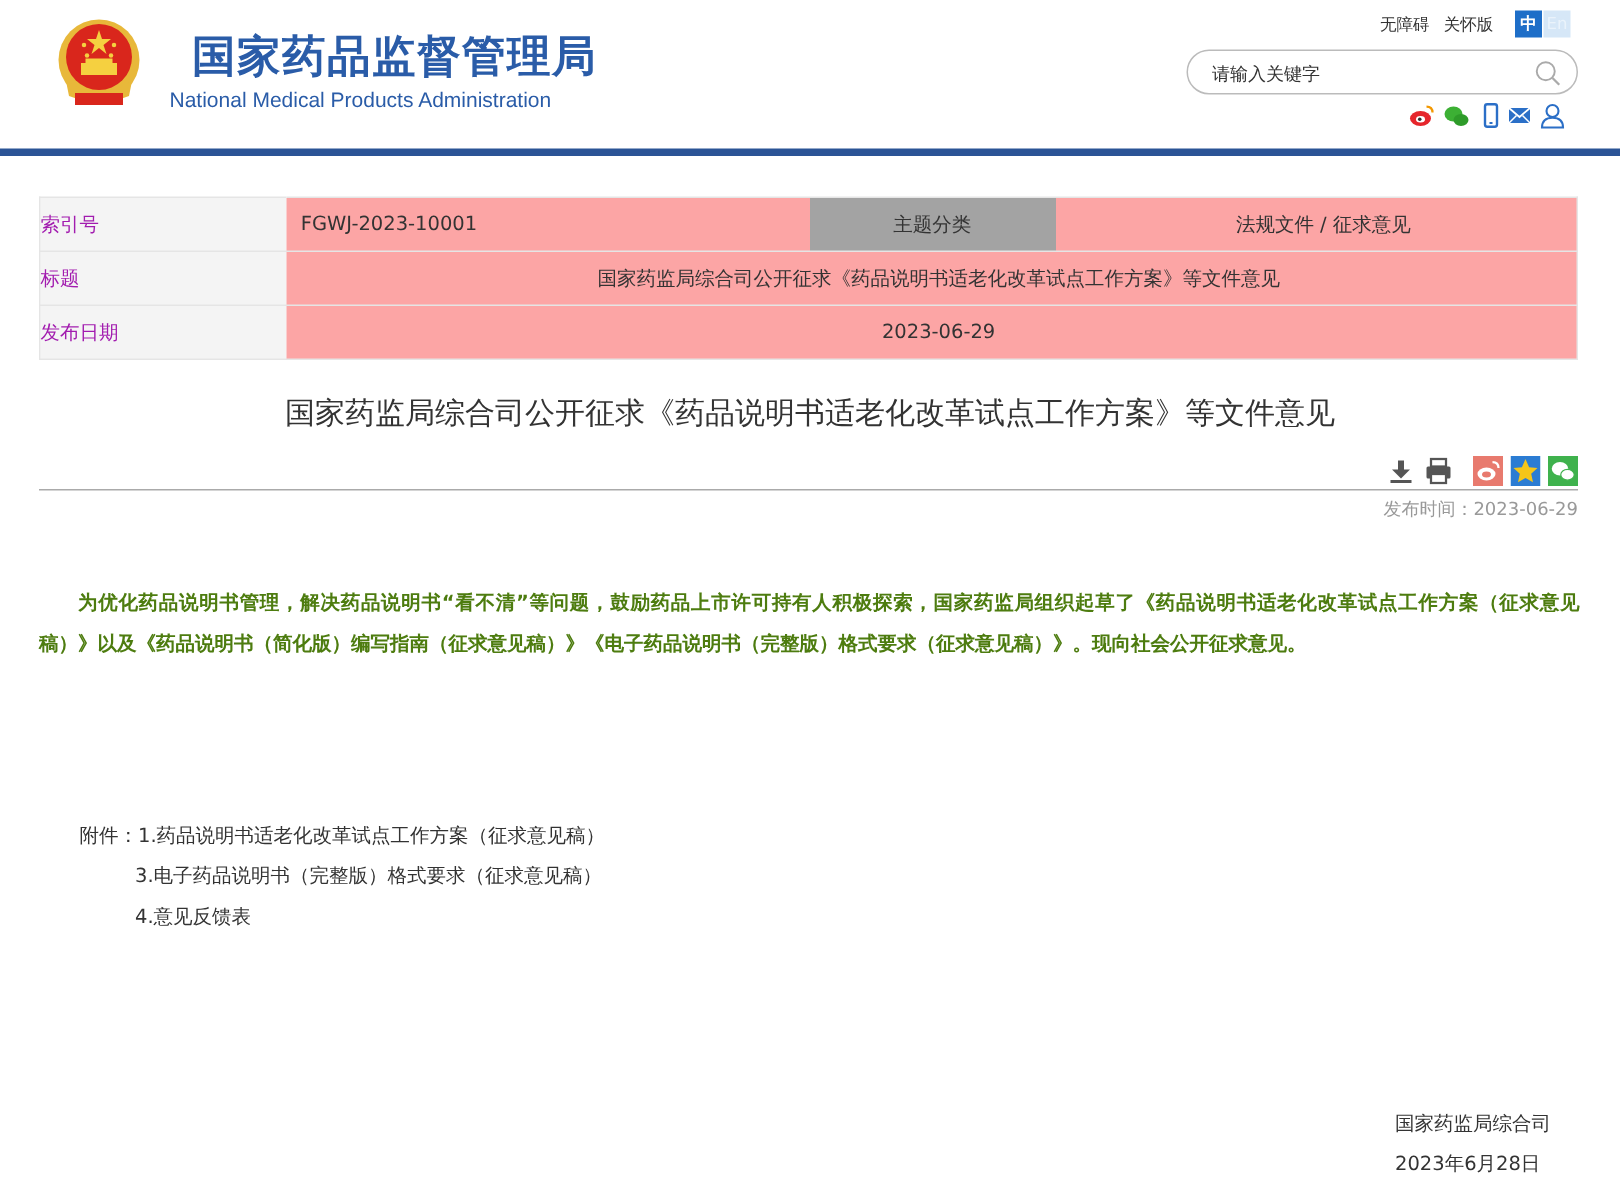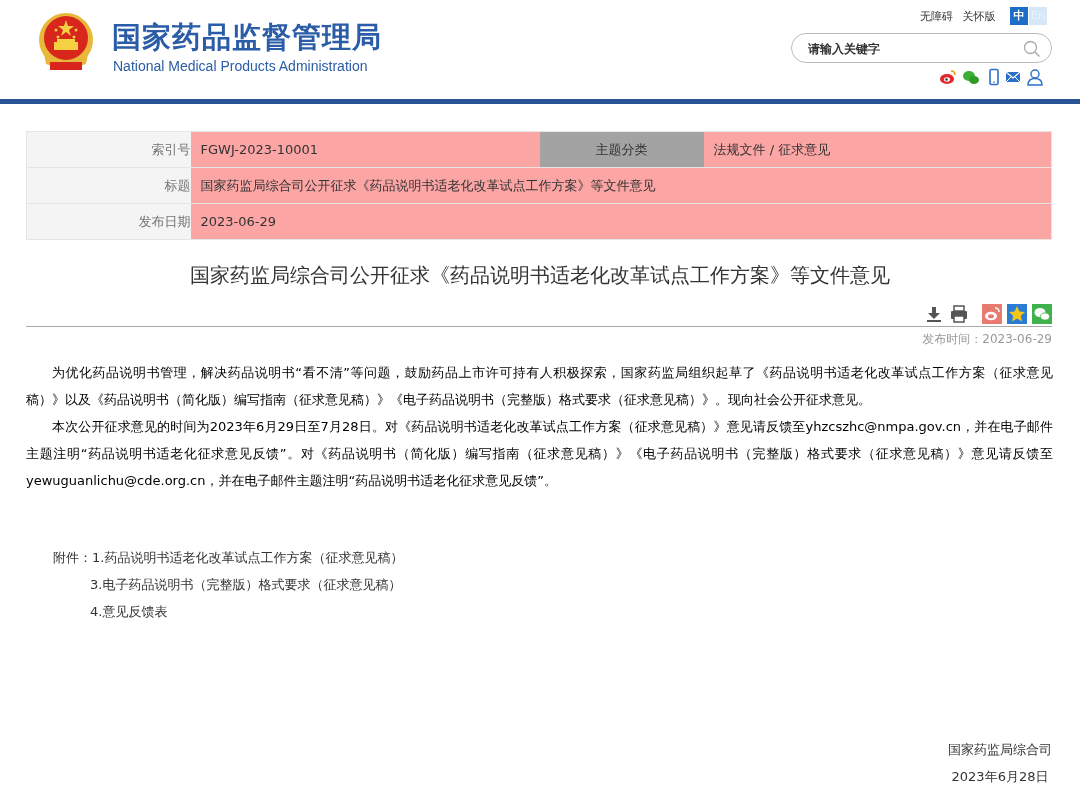--- a/index.html
+++ b/index.html
@@ -2,55 +2,55 @@
 <html><head>
 <meta charset="utf-8">
 <style>
   * { box-sizing: border-box; margin: 0; padding: 0; }
   html, body { width: 1080px; height: 789px; overflow: hidden; background: #ffffff; }
   body { font-family: "DejaVu Sans", "Liberation Sans", sans-serif; color: #333; position: relative; }
 
   
   .header { position: absolute; left: 0; top: 0; width: 1080px; height: 100px; background: #fff; }
   .emblem { position: absolute; left: 36px; top: 12px; width: 60px; height: 62px; }
-  .site-title-cn { position: absolute; left: 112px; top: 18px; font-size: 29px; font-weight: bold; color: #2a5ca8; letter-spacing: 1px; white-space: nowrap; }
+  .site-title-cn { position: absolute; left: 128px; top: 18px; font-size: 29px; font-weight: bold; color: #2a5ca8; letter-spacing: 1px; white-space: nowrap; }
   .site-title-en { position: absolute; left: 113px; top: 58px; font-size: 14px; color: #2a5ca8; font-family: "Liberation Sans", sans-serif; white-space: nowrap; }
   .top-links { position: absolute; left: 920px; top: 9px; font-size: 11px; color: #333; white-space: nowrap; }
   .top-links span { margin-right: 6px; }
   .lang { position: absolute; top: 7px; height: 18px; width: 18px; font-size: 11px; text-align: center; line-height: 18px; }
   .lang-zh { left: 1010px; background: #1e6ec8; color: #fff; font-weight: bold; }
   .lang-en { left: 1029px; background: #d6e7f7; color: #eaf3fb; }
   .search-box { position: absolute; left: 791px; top: 33px; width: 261px; height: 30px; border: 1px solid #bbb; border-radius: 15px; background: #fff; }
-  .search-box input { position: absolute; left: 16px; top: 6px; width: 200px; height: 18px; border: none; outline: none; font-size: 12px; color: #4c1d95; background: transparent; font-family: "DejaVu Sans", sans-serif; font-weight: bold; }
+  .search-box input { position: absolute; left: 16px; top: 6px; width: 200px; height: 18px; border: none; outline: none; font-size: 12px; color: #4c1d95; background: transparent; font-family: "DejaVu Sans", sans-serif; }
   .search-box input::placeholder { color: #333; }
   .search-icon { position: absolute; right: 10px; top: 6px; width: 18px; height: 18px; }
   .social { position: absolute; top: 68px; height: 18px; width: 18px; }
   .header-rule { position: absolute; left: 0; top: 99px; width: 1080px; height: 5px; background: #2b5496; }
 
   
   .meta-table { position: absolute; left: 26px; top: 131px; width: 1026px; border-collapse: collapse; font-size: 13px; }
   .meta-table td { border-top: 1px solid #e5e5e5; border-bottom: 1px solid #e5e5e5; height: 36px; vertical-align: middle; }
-  .meta-table .lbl { background: #f4f4f4; text-align: right; color: #737373; width: 164px; }
+  .meta-table .lbl { background: #f4f4f4; text-align: left; color: #a21caf; width: 164px; }
   .meta-table .val { padding-left: 10px; color: #333; background: #fca5a5; }
   .meta-table .lbl2 { background: #a3a3a3; text-align: center; width: 164px; }
-  .meta-table tr td:last-child { border-right: 1px solid #e5e5e5; }
+  .meta-table tr td:last-child { border-right: 1px solid #e5e5e5; text-align: center; }
   .meta-table tr td:first-child { border-left: 1px solid #e5e5e5; }
 
   
   .article-title { position: absolute; left: 0; top: 262px; width: 1080px; text-align: center; font-size: 20px; color: #333; white-space: nowrap; }
   .tool-icon { position: absolute; top: 304px; width: 20px; height: 20px; }
   .divider { position: absolute; left: 26px; top: 326px; width: 1026px; height: 1px; background: #aaa; }
   .pub-time { position: absolute; right: 28px; top: 331px; font-size: 12px; color: #999; white-space: nowrap; }
 
-  .body-text { position: absolute; left: 26px; top: 359px; width: 1027px; font-size: 13px; line-height: 27px; color: #000000; text-align: justify; }
+  .body-text { position: absolute; left: 26px; top: 389px; width: 1027px; font-size: 13px; line-height: 27px; color: #4d7c0f; text-align: justify; font-weight: bold; }
   .body-text p { text-indent: 26px; }
   .attachments { position: absolute; left: 53px; top: 544px; font-size: 13px; line-height: 27px; color: #333; }
   .attachments .att-item { white-space: nowrap; }
   .attachments .indent { padding-left: 37px; }
-  .signature { position: absolute; right: 28px; top: 736px; font-size: 13px; line-height: 27px; color: #333; text-align: center; }
+  .signature { position: absolute; right: 46px; top: 736px; font-size: 13px; line-height: 27px; color: #333; text-align: left; }
 </style>
 </head>
 <body>
 
 <div class="header">
   <svg class="emblem" viewBox="0 0 60 62">
     <circle cx="30" cy="28" r="27" fill="#e8b83a"></circle>
     <circle cx="30" cy="26" r="22" fill="#d9261c"></circle>
     <polygon points="30,8 32,14 38,14 33,18 35,24 30,20 25,24 27,18 22,14 28,14" fill="#f5d040"></polygon>
     <circle cx="20" cy="18" r="1.5" fill="#f5d040"></circle>
@@ -150,21 +150,20 @@
 <svg class="tool-icon" style="left:1032px" viewBox="0 0 20 20">
   <rect width="20" height="20" fill="#3fb24d"></rect>
   <ellipse cx="8" cy="8.5" rx="5.5" ry="4.5" fill="#fff"></ellipse>
   <ellipse cx="13" cy="12.5" rx="4.5" ry="3.6" fill="#fff" stroke="#3fb24d" stroke-width="0.8"></ellipse>
 </svg>
 <div class="divider"></div>
 <div class="pub-time">发布时间：2023-06-29</div>
 
 <div class="body-text">
   <p>为优化药品说明书管理，解决药品说明书“看不清”等问题，鼓励药品上市许可持有人积极探索，国家药监局组织起草了《药品说明书适老化改革试点工作方案（征求意见稿）》以及《药品说明书（简化版）编写指南（征求意见稿）》《电子药品说明书（完整版）格式要求（征求意见稿）》。现向社会公开征求意见。</p>
-  <p>本次公开征求意见的时间为2023年6月29日至7月28日。对《药品说明书适老化改革试点工作方案（征求意见稿）》意见请反馈至yhzcszhc@nmpa.gov.cn，并在电子邮件主题注明“药品说明书适老化征求意见反馈”。对《药品说明书（简化版）编写指南（征求意见稿）》《电子药品说明书（完整版）格式要求（征求意见稿）》意见请反馈至yewuguanlichu@cde.org.cn，并在电子邮件主题注明“药品说明书适老化征求意见反馈”。</p>
 </div>
 
 <div class="attachments">
   <div class="att-item">
     <span>附件：</span><span>1.药品说明书适老化改革试点工作方案（征求意见稿）</span>
   </div>
   <div class="att-item indent">
     <span>3.电子药品说明书（完整版）格式要求（征求意见稿）</span>
   </div>
   <div class="att-item indent">

